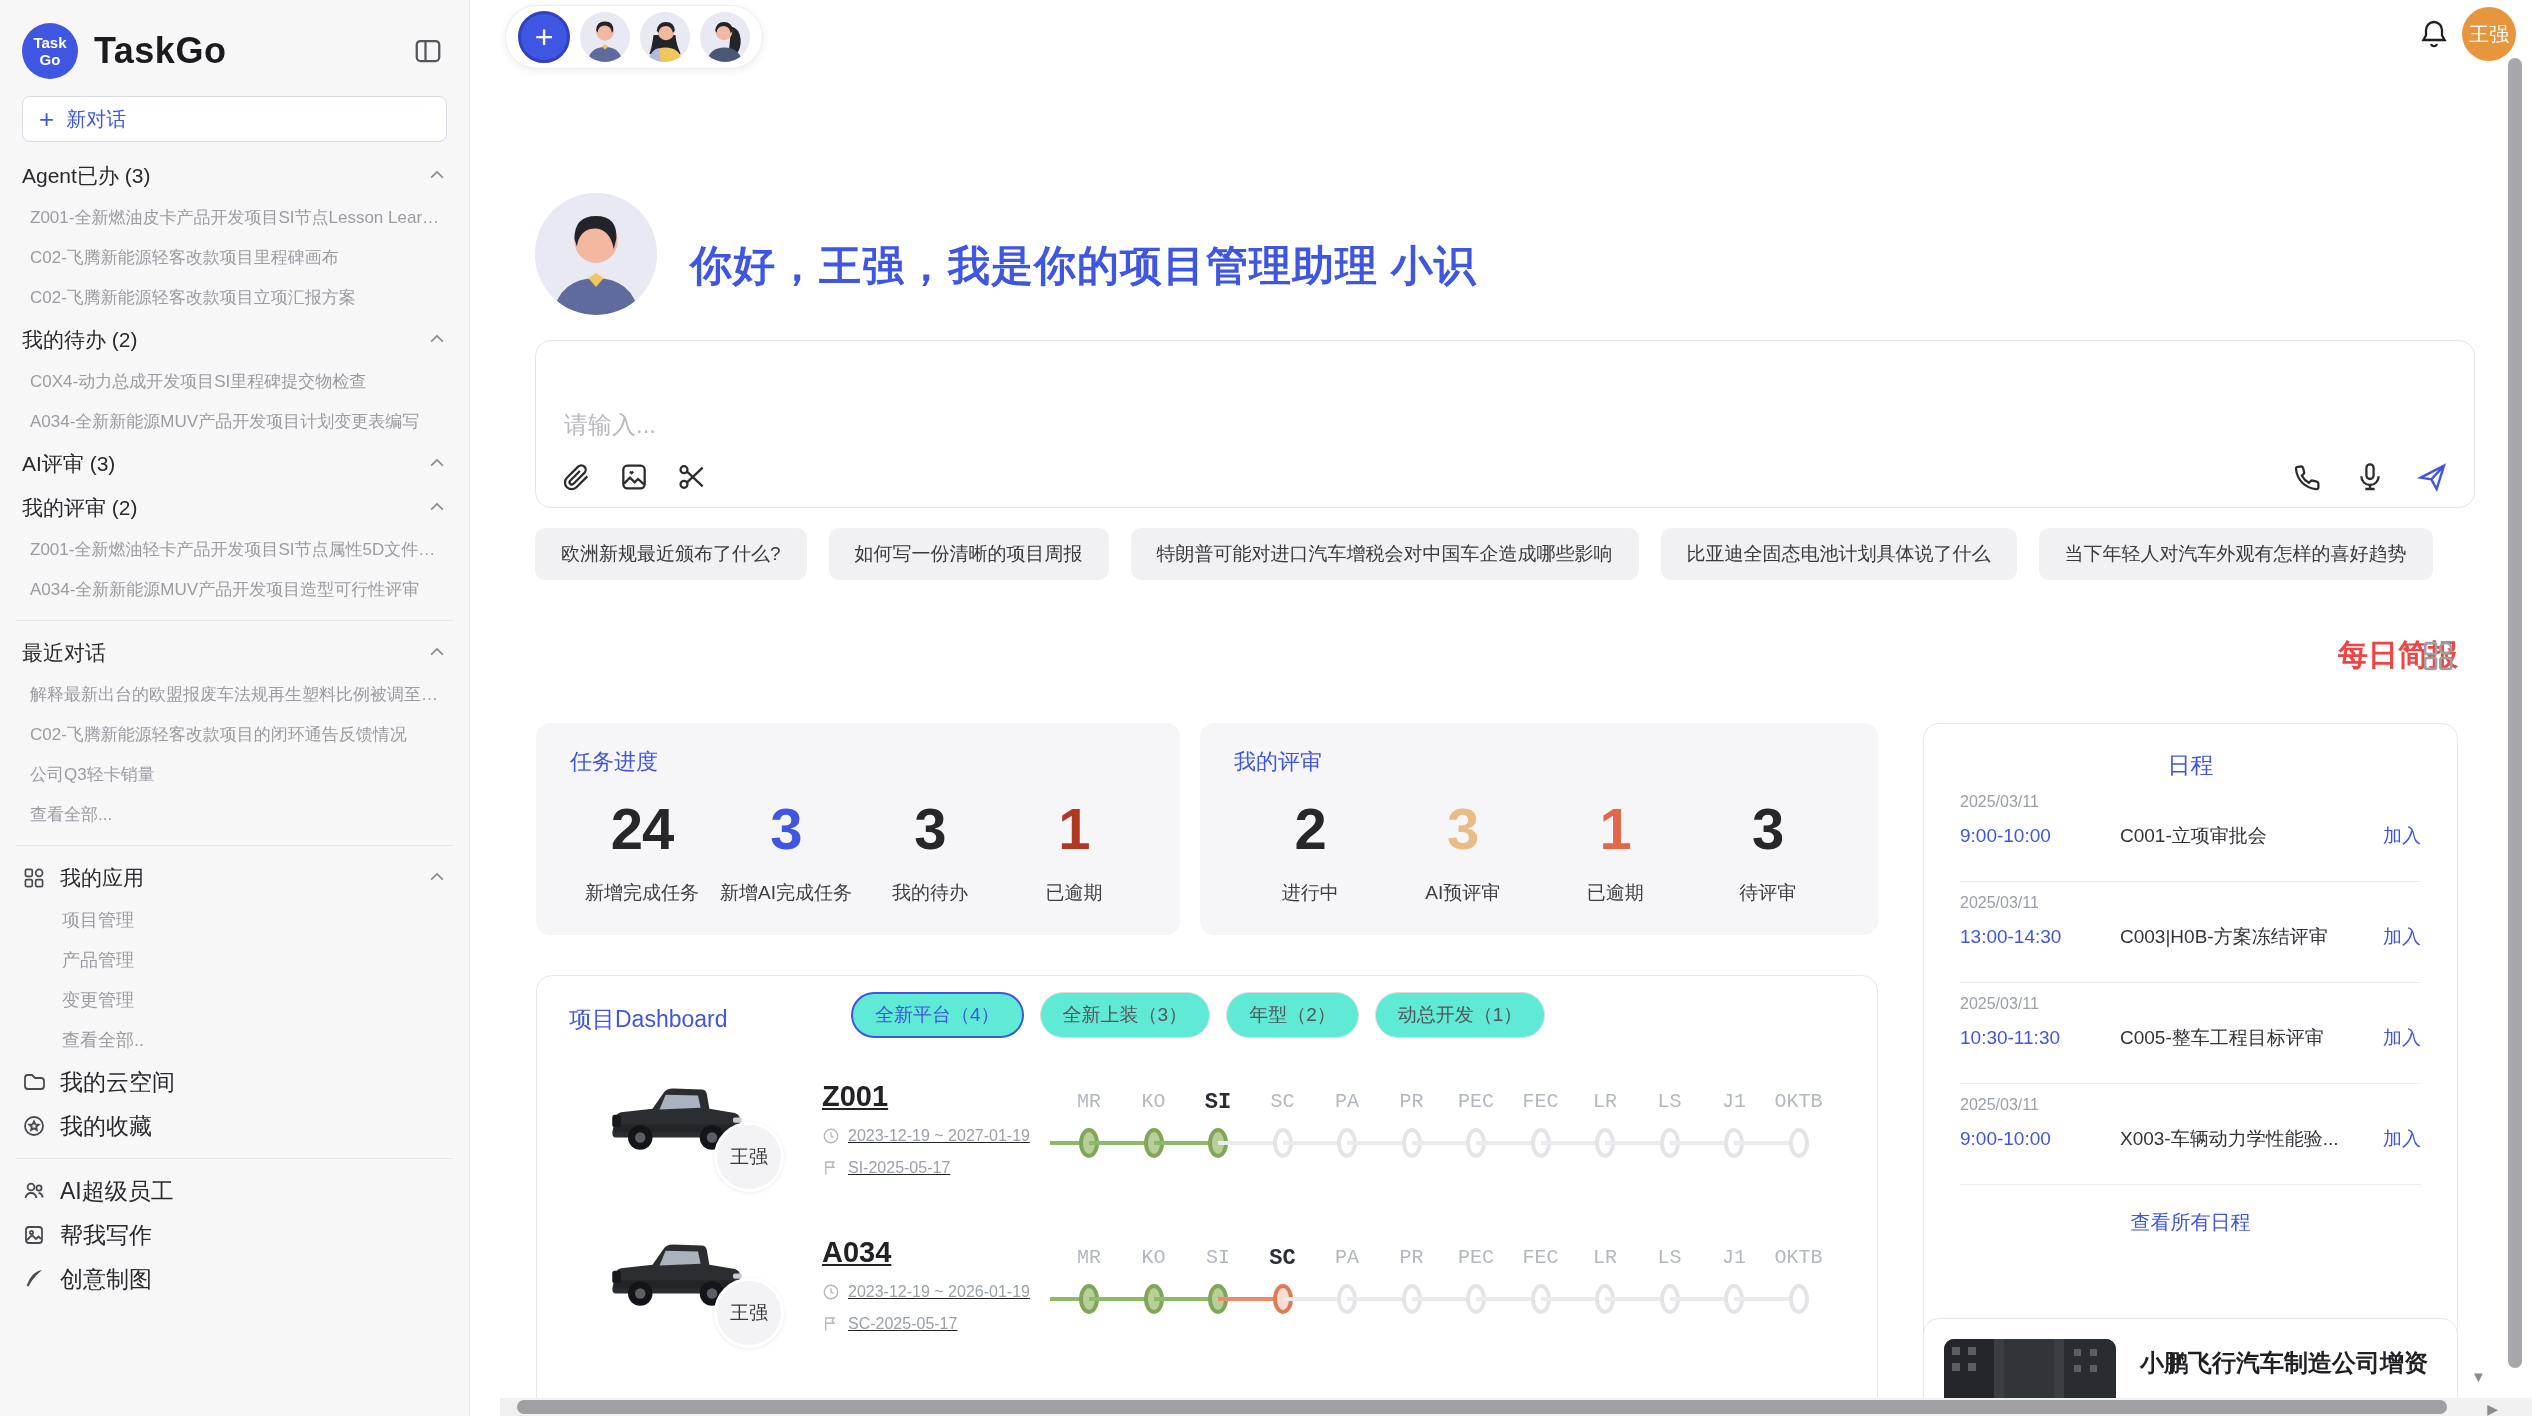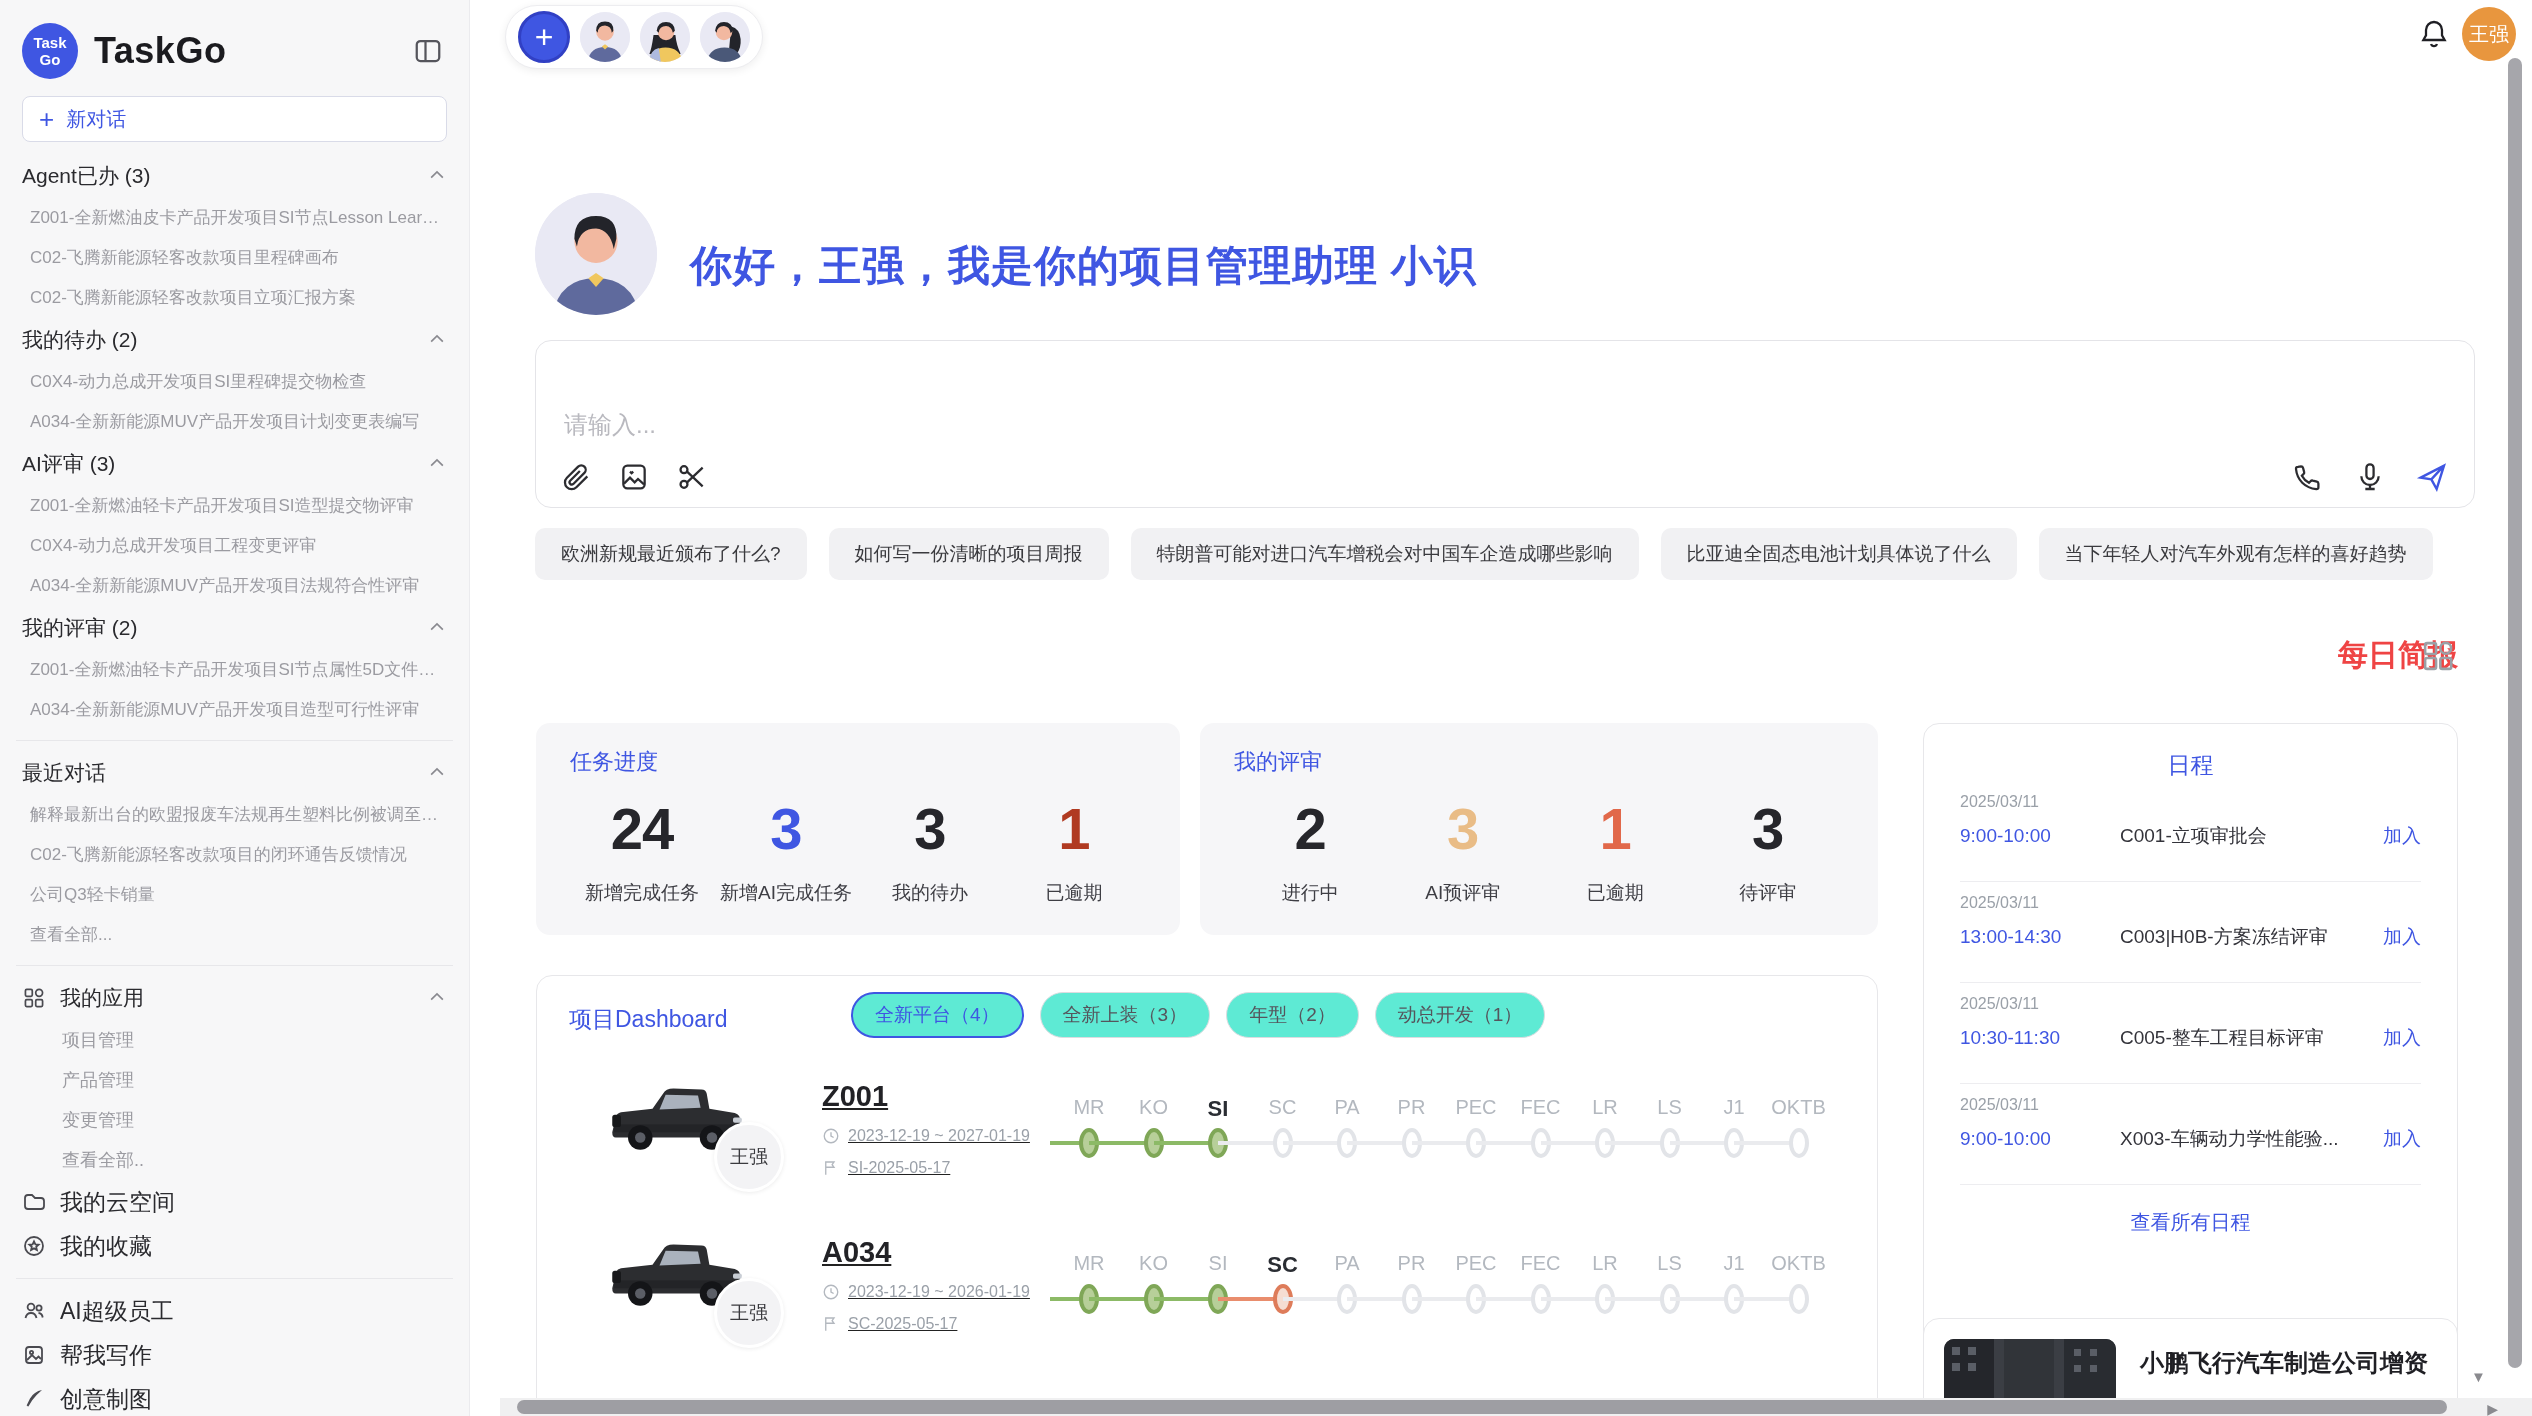--- a/index.html
+++ b/index.html
@@ -75,21 +75,21 @@
   .dash-tab { height:46px; border-radius:24px; border:1px solid #dcdce0; background:#5eead4; color:#55555c; font-size:19px; padding:0 22px; display:flex; align-items:center; cursor:pointer; font-family:inherit; white-space:nowrap; }
   .dash-tab.active { border:2px solid var(--accent); color:var(--accent); }
   .proj-row { position:absolute; left:0; right:0; height:156px; }
   .proj-truck { position:absolute; left:70px; top:0; width:140px; height:88px; }
   .proj-badge { position:absolute; left:177px; top:46px; width:70px; height:70px; border-radius:50%; background:#f3f3f5; border:3px solid #fff; box-shadow:0 1px 4px rgba(0,0,0,.08); display:flex; align-items:center; justify-content:center; font-size:19px; color:#3a3a3e; }
   .proj-info { position:absolute; left:285px; top:4px; width:210px;text-decoration:underline; }
   .proj-code { font-size:29px; font-weight:bold; color:#222226; }
   .proj-meta { display:flex; align-items:center; gap:8px; font-size:16px; color:#9aa0a8; margin-top:14px; }
   .proj-meta svg { width:18px; height:18px; color:#b3b8bf; flex:0 0 auto; }
   .chain { position:absolute; left:505px; top:0; width:800px; height:120px; }
-  .ms-label { position:absolute; top:20px; transform:translateX(-50%); font-size:20px; color:#b3b8bf; white-space:nowrap; }
+  .ms-label { position:absolute; top:14px; transform:translateX(-50%); font-size:20px; color:#b3b8bf; white-space:nowrap;font-family:Liberation Mono, monospace; }
   .ms-label.active { color:#2a2d33; font-weight:bold; font-size:22px; }
   .ms-dot { position:absolute; top:52px; width:20px; height:30px; border-radius:50%; background:#fff; border:4px solid #e2e4e8; }
   .ms-dot.done { background:var(--green-fill); border-color:var(--green-stroke); }
   .ms-dot.overdue { background:var(--red-fill); border-color:var(--red-stroke); }
   .ms-seg { position:absolute; top:65px; height:4px; background:#eaebee; }
   .ms-seg.green { background:var(--green-line); }
   .ms-seg.red { background:var(--red-line); }
 
   
   .news { position:absolute; left:1923px; top:1318px; width:535px; height:180px; background:#fff; border:1px solid #e7e7ea; border-radius:16px; padding:20px; }
@@ -160,26 +160,20 @@
     </div>
 
   <div class="side-section-header">
     <span>AI评审 (3)</span>
     <span class="chev">
         <svg viewBox="0 0 24 24" fill="none" stroke="currentColor" stroke-width="2">
           <path d="M5 14 l7-7 7 7"></path>
         </svg>
       </span>
   </div>
-  <div>
-
-  <div class="side-item">Z001-全新燃油轻卡产品开发项目SI造型提交物评审</div>
-      <div class="side-item">C0X4-动力总成开发项目工程变更评审</div>
-      <div class="side-item">A034-全新新能源MUV产品开发项目法规符合性评审</div>
-    </div>
 
   <div class="side-section-header">
     <span>我的评审 (2)</span>
     <span class="chev">
         <svg viewBox="0 0 24 24" fill="none" stroke="currentColor" stroke-width="2">
           <path d="M5 14 l7-7 7 7"></path>
         </svg>
       </span>
   </div>
   <div>

